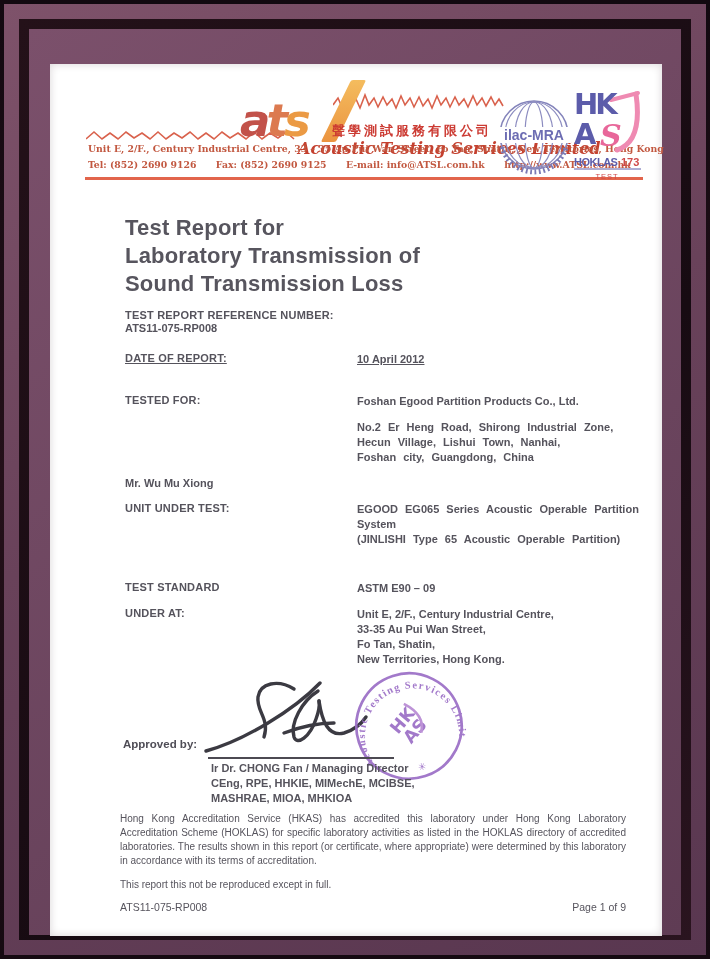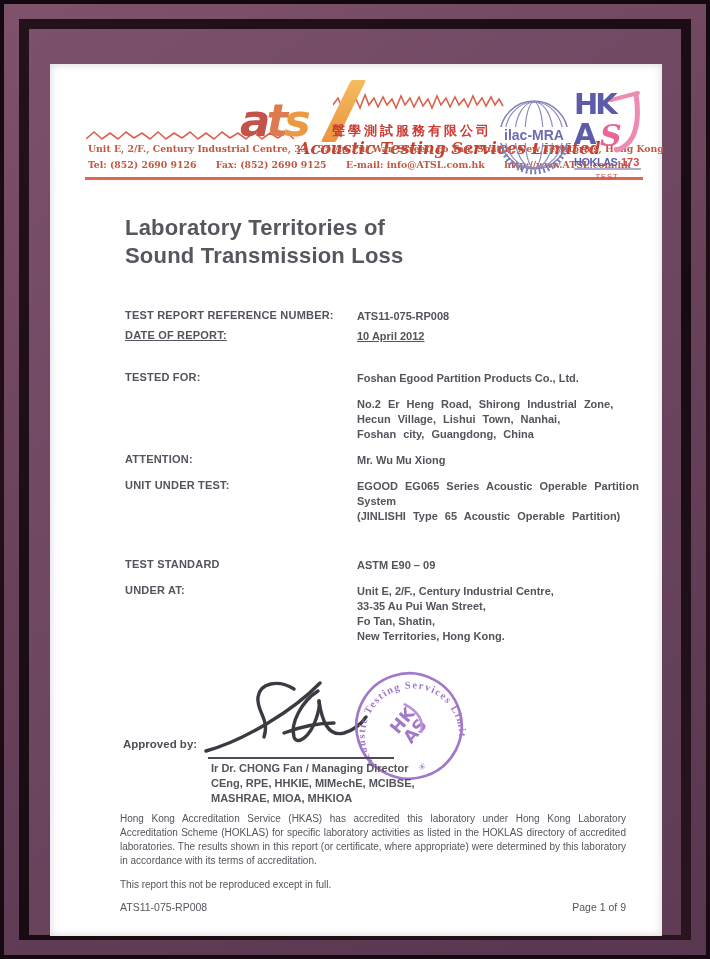--- a/index.html
+++ b/index.html
@@ -37,21 +37,21 @@
 
   
   .doc-title { position: absolute; left: 75px; top: 150px; font-size: 22px; line-height: 28px; font-weight: bold; color: #57555e; letter-spacing: .2px; }
 
   
   .details { position: absolute; left: 75px; top: 245px; width: 532px; color: #55535c; font-size: 11px; font-weight: bold; }
   .drow { display: flex; align-items: flex-start; }
   .drow .lab { width: 232px; flex: none; letter-spacing: .2px; }
   .drow .val { width: 298px; white-space: pre-line; line-height: 15px; }
   .val.spread { word-spacing: 4px; }
-  .g16 { margin-bottom: 5px; } .g11 { margin-bottom: 11px; } .g9 { margin-bottom: 27px; text-decoration: underline; }
+  .g16 { margin-bottom: 16px; flex-direction: column; } .g11 { margin-bottom: 11px; } .g9 { margin-bottom: 27px; text-decoration: underline; }
   .g5 { margin-bottom: 11px; } .g23 { margin-bottom: 34px; }
 
   
   .sig-svg { position: absolute; left: 148px; top: 603px; }
   .stamp { position: absolute; left: 300px; top: 603px; width: 118px; height: 118px; transform: rotate(-18deg); opacity: .92; }
   .approved-label { position: absolute; left: 73px; top: 674px; color: #4f4d56; font-size: 11.5px; font-weight: 600; }
   .sig-line { position: absolute; left: 158px; top: 693px; width: 186px; height: 2px; background: #4c4a52; }
   .approver { position: absolute; left: 161px; top: 697px; color: #55535c; font-size: 11px; font-weight: bold; line-height: 15px; }
 
   
@@ -104,21 +104,22 @@
       <text x="1" y="26" font-family="DejaVu Sans, sans-serif" font-size="29" font-weight="bold" fill="#5c5caa" letter-spacing="-3">HK</text>
       <text x="1" y="56" font-family="DejaVu Sans, sans-serif" font-size="29" font-weight="bold" fill="#5c5caa">A</text>
       <text x="27" y="58" font-family="DejaVu Serif, serif" font-style="italic" font-size="30" font-weight="bold" fill="#e8679a">S</text>
       <text x="1" y="78" font-family="Liberation Sans, sans-serif" font-size="11" font-weight="bold" fill="#5c5caa" letter-spacing="-0.5">HOKLAS</text>
       <text x="48" y="78" font-family="Liberation Sans, sans-serif" font-size="11" font-weight="bold" fill="#cf4a4a">173</text>
       <line x1="1" y1="81" x2="68" y2="81" stroke="#5c5caa" stroke-width="1"></line>
       <text x="34" y="91" text-anchor="middle" font-family="Liberation Sans, sans-serif" font-size="7.5" fill="#cf4a4a" letter-spacing="1">TEST</text>
     </svg>
 
     <div class="doc-title">
-      <div>Laboratory Territories of</div>
+      <div>Test Report for</div>
+      <div>Laboratory Transmission of</div>
       <div>Sound Transmission Loss</div>
     </div>
 
     <div class="details">
       <div class="drow g16">
         <span class="lab">TEST REPORT REFERENCE NUMBER:</span>
         <span class="val">ATS11-075-RP008</span>
       </div>
       <div class="drow g9">
         <span class="lab">DATE OF REPORT:</span>
@@ -128,21 +129,20 @@
         <span class="lab">TESTED FOR:</span>
         <span class="val">Foshan Egood Partition Products Co., Ltd.</span>
       </div>
       <div class="drow g5">
         <span class="lab"></span>
         <span class="val spread">No.2 Er Heng Road, Shirong Industrial Zone,
 Hecun Village, Lishui Town, Nanhai,
 Foshan city, Guangdong, China</span>
       </div>
       <div class="drow g11">
-        <span class="lab">ATTENTION:</span>
         <span class="val">Mr. Wu Mu Xiong</span>
       </div>
       <div class="drow g23">
         <span class="lab">UNIT UNDER TEST:</span>
         <span class="val spread">EGOOD EG065 Series Acoustic Operable Partition System
 (JINLISHI Type 65 Acoustic Operable Partition)</span>
       </div>
       <div class="drow g11">
         <span class="lab">TEST STANDARD</span>
         <span class="val">ASTM E90 – 09</span>

